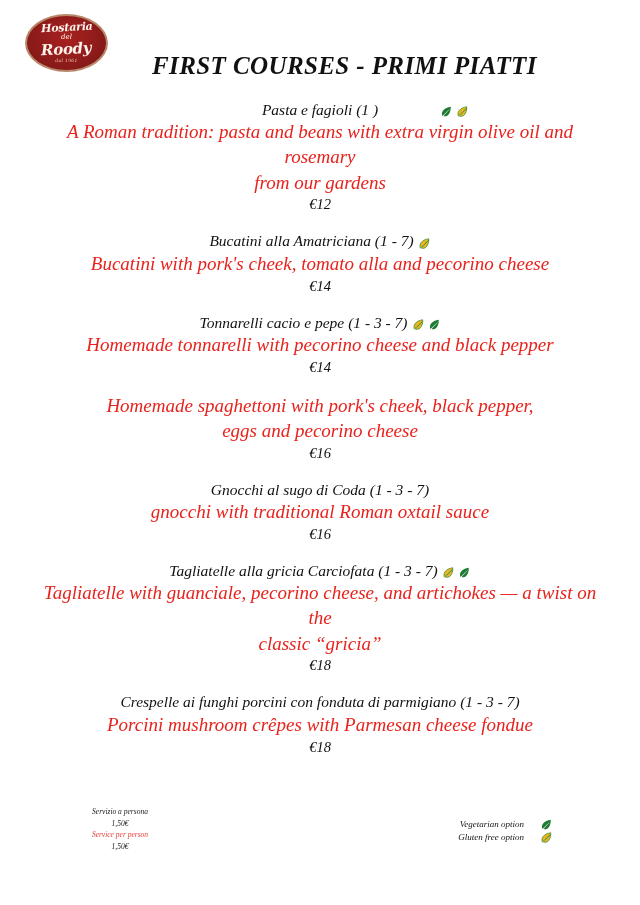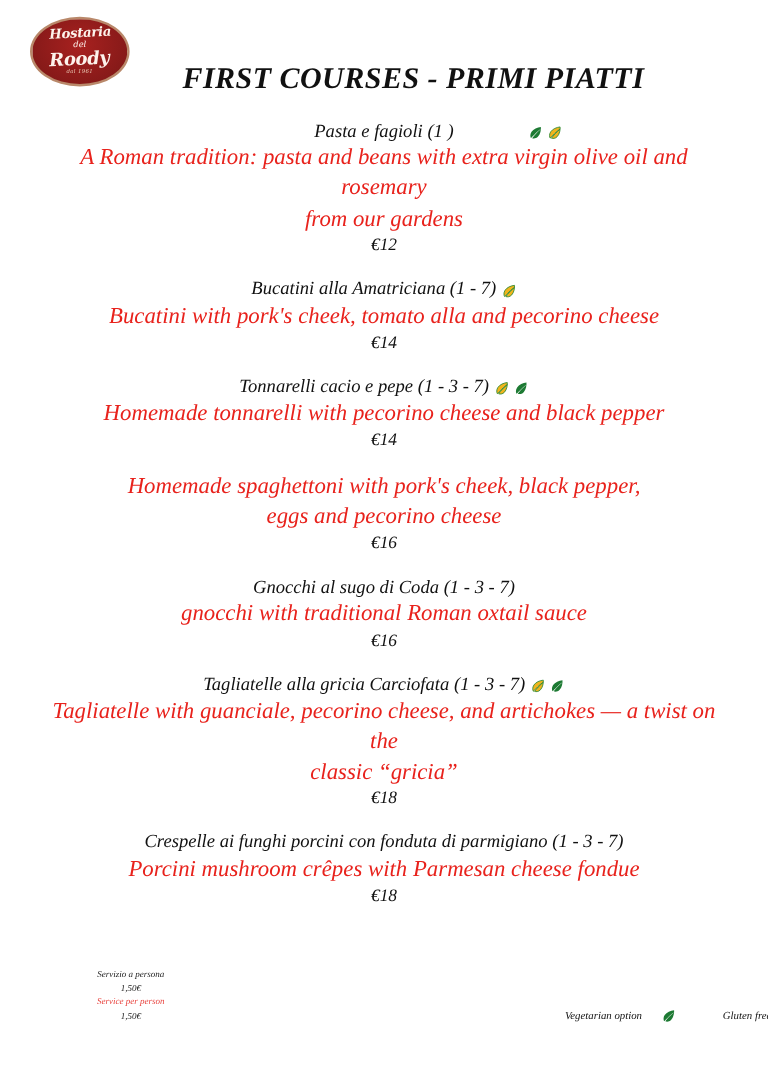--- a/index.html
+++ b/index.html
@@ -137,38 +137,38 @@
   }
 
   
   .footer {
     position: absolute;
     left: 0;
     right: 0;
     top: 806px;
     display: flex;
     justify-content: space-between;
-    align-items: flex-end;
-    padding: 0 29px;
+    align-items: center;
+    padding: 0 40px;
     box-sizing: border-box;
   }
   .footer-col {
     text-align: center;
     font-size: 7.5px;
     line-height: 1.55;
     font-family: "Liberation Serif", serif;
   }
   .footer-col.left { width: 160px; }
   .footer-col.right { width: 170px; }
   .f-it { color: #1a1a1a; font-style: italic; }
   .f-en { color: #e8413c; font-style: italic; }
   .legend {
     width: 180px;
     display: flex;
-    flex-direction: row;
+    flex-direction: column;
     padding-top: 2px;
   }
   .legend-row {
     display: flex;
     align-items: center;
     justify-content: flex-start;
     gap: 16px;
   }
   .legend-label {
     font-size: 9px;

